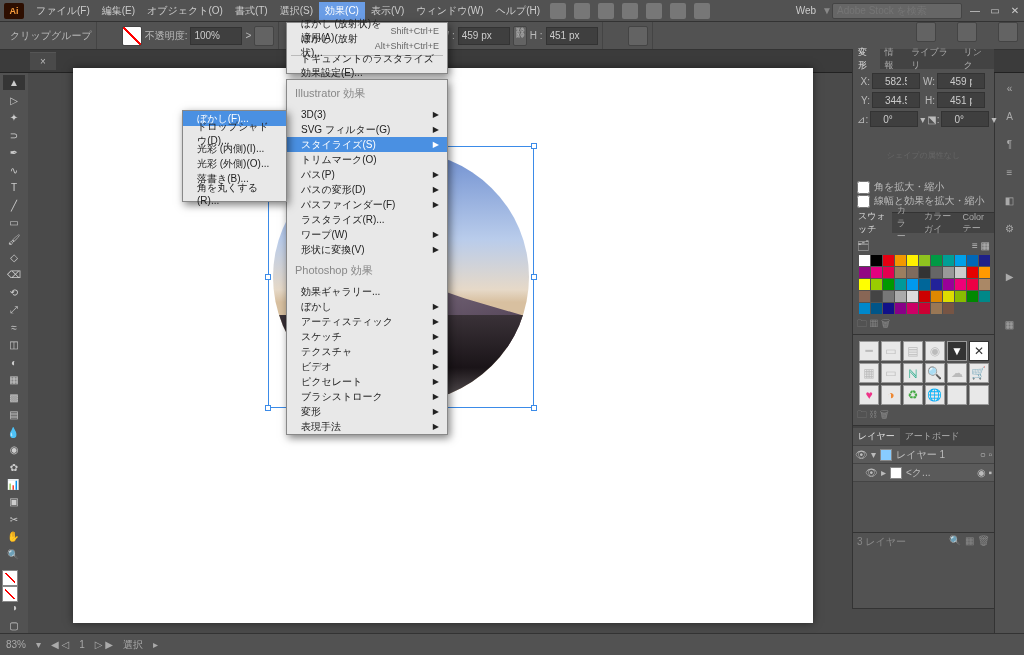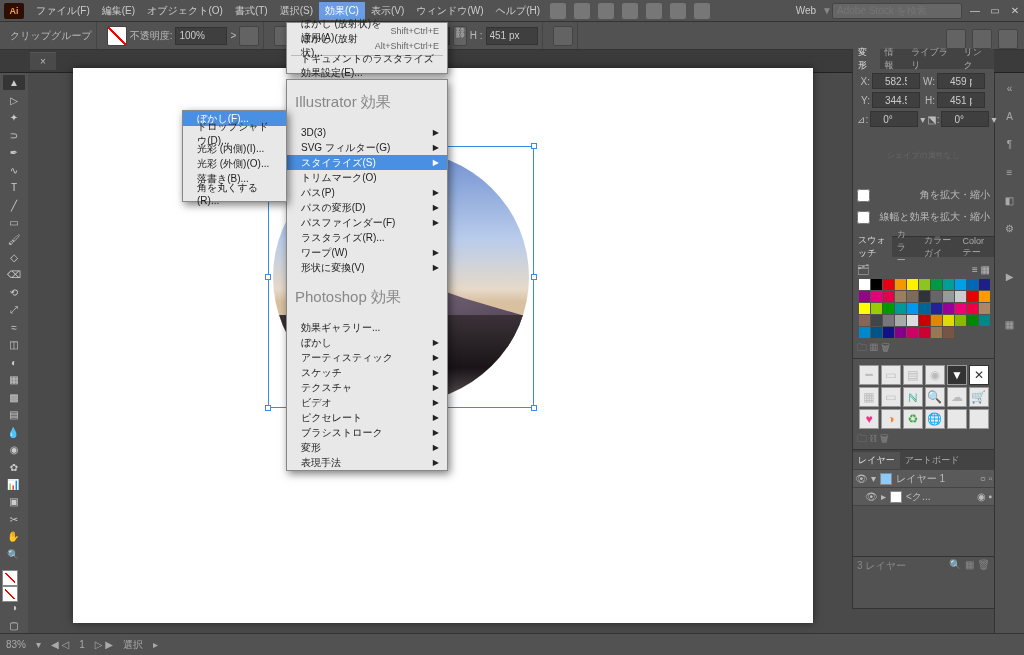--- a/index.html
+++ b/index.html
@@ -7,21 +7,21 @@
 .menubar { height: 22px; background: #525252; display: flex; align-items: center; padding: 0 4px; border-bottom: 1px solid #333; }
 .ai-logo { width: 20px; height: 16px; background: #2d0e00; color: #f89d3c; font-weight: bold; display: flex; align-items: center; justify-content: center; border-radius: 2px; margin-right: 6px; font-size: 9px; }
 .menubar span.menuitem { padding: 2px 6px; cursor: default; }
 .menubar span.menuitem.open { background: #6a9de6; color: #fff; }
 .menubar .spacer { flex: 1; }
 .menubar .search { background: #666; border: 1px solid #444; padding: 1px 4px; color: #aaa; width: 130px; height: 16px; border-radius: 2px; }
 .menubar .icon { width: 16px; height: 16px; margin: 0 4px; display: inline-block; background: #777; border-radius: 2px; }
 .win-btns { display: flex; gap: 10px; margin-left: 8px; }
 .win-btns span { width: 10px; text-align: center; }
 
-.toolbar2 { height: 28px; background: #525252; display: flex; align-items: flex-end; padding: 0 6px; border-bottom: 1px solid #333; gap: 6px; }
+.toolbar2 { height: 28px; background: #525252; display: flex; align-items: flex-start; padding: 0 6px; border-bottom: 1px solid #333; gap: 21px; }
 .toolbar2 .seg { display: flex; align-items: center; gap: 3px; padding: 0 4px; border-right: 1px solid #444; height: 100%; }
 .toolbar2 input.num { background: #3f3f3f; border: 1px solid #333; color: #ccc; width: 52px; height: 18px; padding: 0 3px; }
 .toolbar2 .label { color: #bbb; }
 .toolbar2 .icon { width: 20px; height: 20px; background: #636363; border: 1px solid #444; border-radius: 2px; }
 .spacer2 { flex: 1; }
 
 .tabbar { height: 23px; background: #3b3b3b; display: flex; align-items: center; padding: 0 30px; border-bottom: 1px solid #222; }
 .tabbar .tab { padding: 3px 10px; background: #4a4a4a; border-top: 1px solid #555; display: flex; align-items: center; gap: 8px; color: #bbb; }
 
 .workarea { position: relative; height: 560px; display: flex; }
@@ -50,41 +50,41 @@
 
 .panels { position: absolute; right: 30px; top: 49px; width: 142px; background: #525252; border-left: 1px solid #333; height: 560px; display: flex; flex-direction: column; }
 .panel { border-bottom: 1px solid #333; }
 .panel-tabs { display: flex; background: #434343; height: 20px; align-items: center; }
 .panel-tabs span { padding: 2px 5px; font-size: 9px; color: #aaa; }
 .panel-tabs span.active { background: #525252; color: #ddd; }
 .panel-body { padding: 4px; font-size: 9px; color: #bbb; }
 .xform .row { display: flex; align-items: center; gap: 2px; margin-bottom: 3px; }
 .xform .row input { background: #3f3f3f; border: 1px solid #333; color: #ccc; width: 48px; height: 16px; padding: 0 12px; }
 .xform .row .lbl { width: 13px; text-align: right; }
-.chk-item { display: flex; align-items: center; gap: 4px; margin: 8px 0; justify-content: space-between; }
+.chk-item { display: flex; align-items: center; gap: 4px; margin: 0 0; }
 .chk-item input { margin: 0; }
 .swatch-grid { display: grid; grid-template-columns: repeat(11, 11px); gap: 1px; padding: 2px; }
 .swatch-grid div { width: 11px; height: 11px; }
 .symbol-grid { display: grid; grid-template-columns: repeat(6, 20px); gap: 2px; padding: 2px; }
 .symbol-grid div { width: 20px; height: 20px; background: #e8e8e8; border: 1px solid #999; display: flex; align-items: center; justify-content: center; font-size: 12px; }
 .layer-row { display: flex; align-items: center; height: 18px; background: #5a5a5a; border-bottom: 1px solid #444; padding: 0 2px; gap: 4px; }
 .layer-row .eye { width: 12px; }
 .layer-row .sw { width: 12px; height: 12px; border: 1px solid #888; }
 
 .statusbar { position: absolute; bottom: 0; left: 0; right: 0; height: 22px; background: #525252; border-top: 1px solid #333; display: flex; align-items: center; padding: 0 6px; gap: 10px; color: #aaa; }
 
 
 .dropdown { position: absolute; background: #e8e8e8; border: 1px solid #888; box-shadow: 2px 3px 8px rgba(0,0,0,.5); color: #222; z-index: 100; }
 .dd1 { left: 286px; top: 22px; width: 162px; }
 .dd2 { left: 182px; top: 110px; width: 105px; }
 .dd3 { left: 286px; top: 79px; width: 162px; }
 .dropdown .item { padding: 2px 8px 2px 14px; display: flex; justify-content: space-between; align-items: center; height: 15px; }
 .dropdown .item.hl { background: #4a90e2; color: #fff; }
 .dropdown .sep { height: 1px; background: #bbb; margin: 2px 4px; }
-.dropdown .section { padding: 13px 8px; color: #888; font-size: 15px; }
+.dropdown .section { padding: 6px 8px; color: #888; font-size: 11px; }
 .dropdown .arrow { font-size: 8px; }
 .dropdown .sc { color: #666; font-size: 9px; }
 </style>
 </head>
 <body>
 
 <div class="menubar">
   <div class="ai-logo">Ai</div>
   <span class="menuitem">ファイル(F)</span>
   <span class="menuitem">編集(E)</span>

